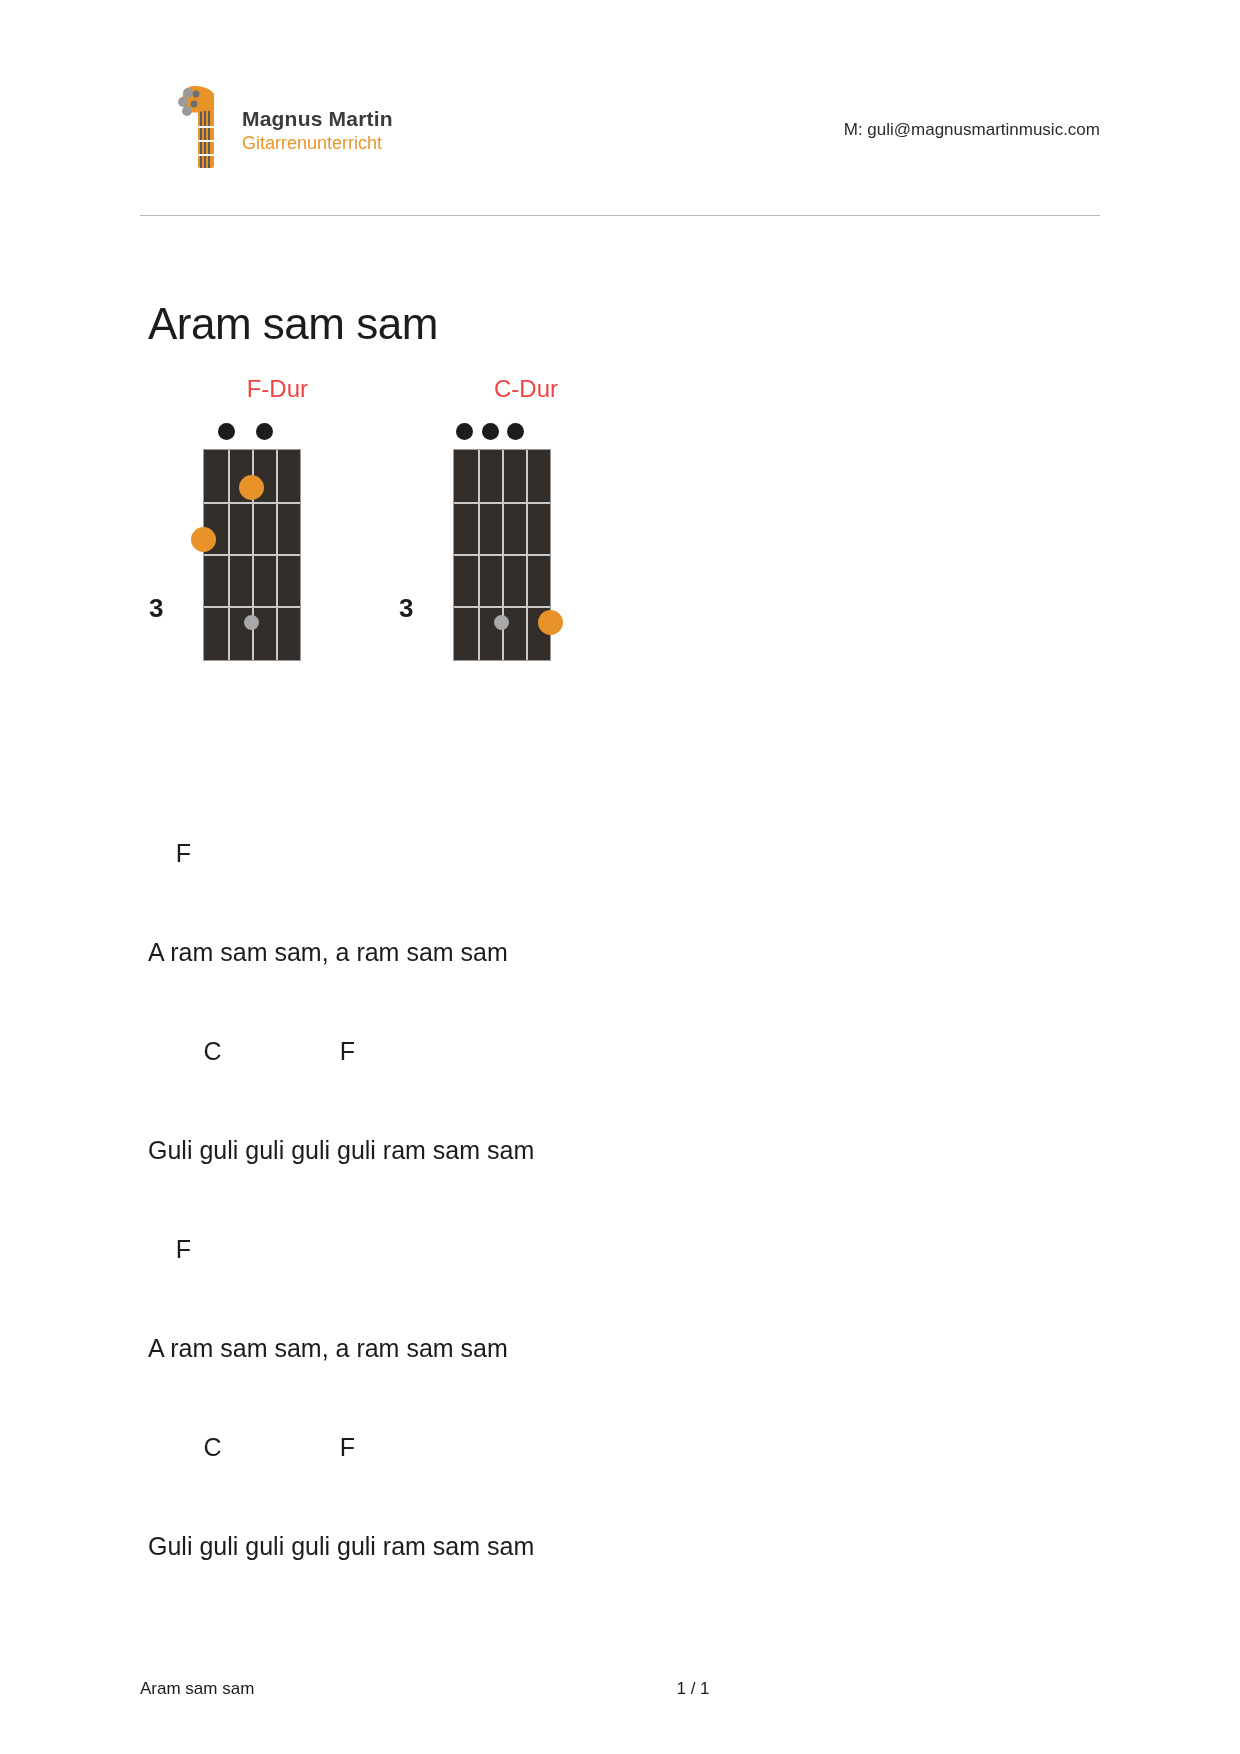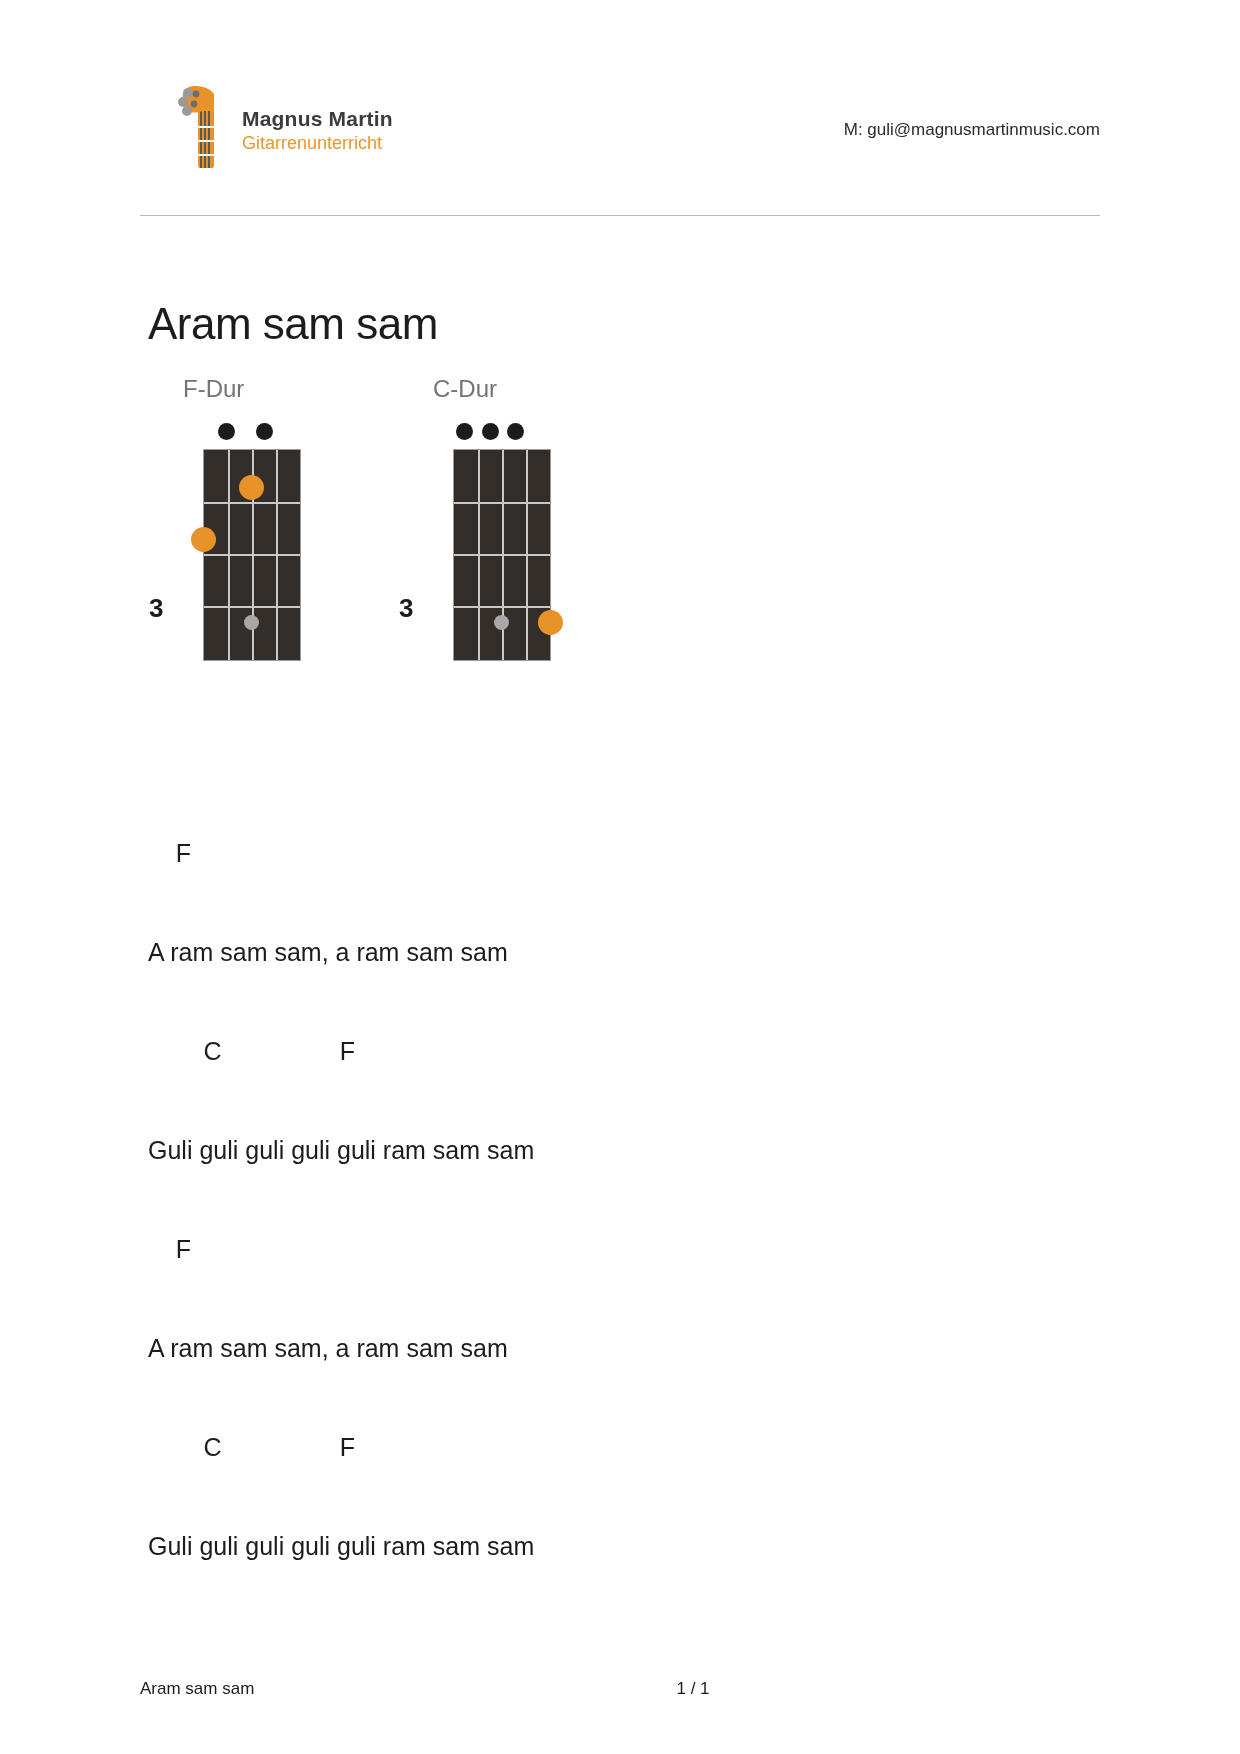--- a/index.html
+++ b/index.html
@@ -105,23 +105,23 @@
     width: 200px;
   }
   .chord.first { left: 35px; }
   .chord.second { left: 285px; }
 
   .chord-name {
     position: absolute;
     top: 0px;
     left: 0px;
     width: 125px;
-    text-align: left;
+    text-align: right;
     font-size: 24px;
-    color: #737373;
+    color: #ef4444;
   }
   .chord-diagram {
     position: absolute;
     top: 40px;
     left: 0px;
     width: 125px;
     height: 250px;
   }
   .fret-number {
     position: absolute;

